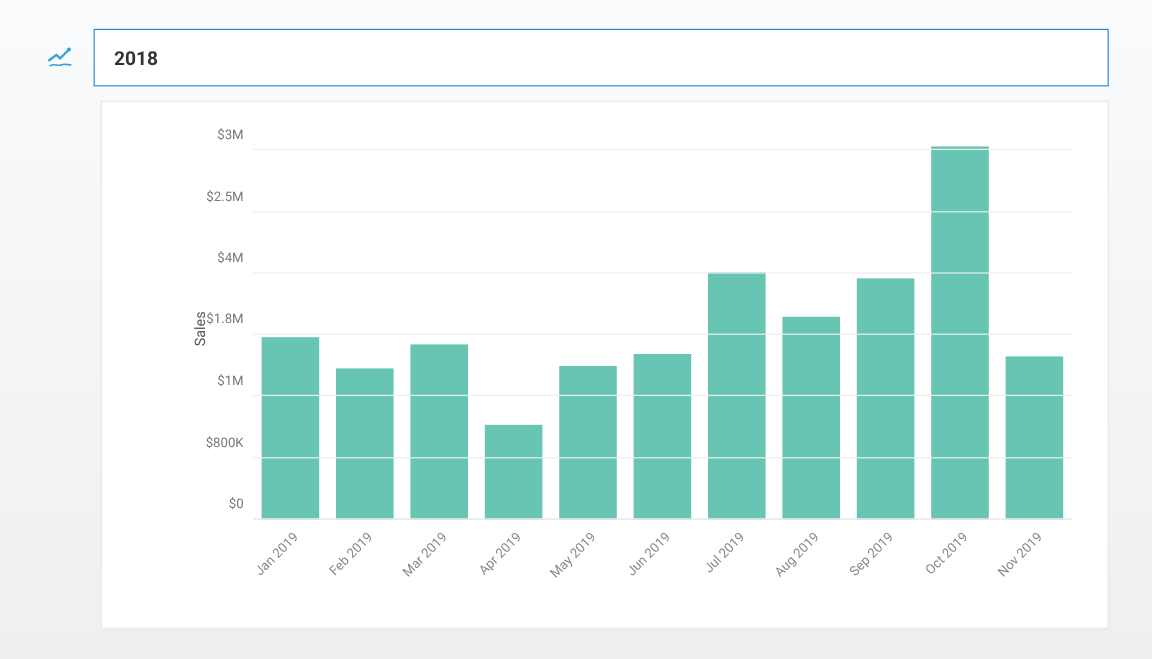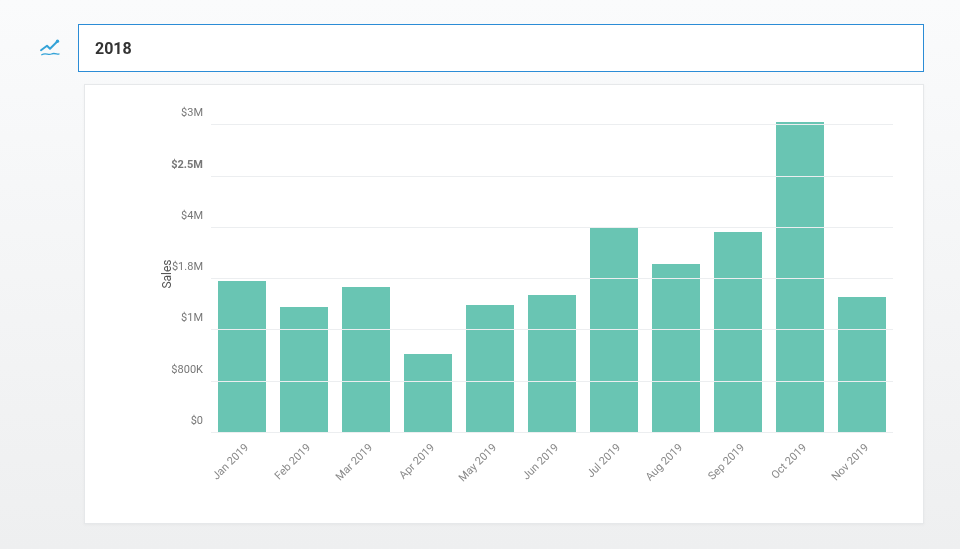--- a/index.html
+++ b/index.html
@@ -192,21 +192,21 @@
           <div class="ytick" style="bottom: 0%;">$0</div>
           <div class="grid-line" style="bottom: 16.129%;"></div>
           <div class="ytick" style="bottom: 16.129%;">$800K</div>
           <div class="grid-line" style="bottom: 32.2581%;"></div>
           <div class="ytick" style="bottom: 32.2581%; margin-top: 13px;">$1M</div>
           <div class="grid-line" style="bottom: 48.3871%;"></div>
           <div class="ytick" style="bottom: 48.3871%;">$1.8M</div>
           <div class="grid-line" style="bottom: 64.5161%;"></div>
           <div class="ytick" style="bottom: 64.5161%;">$4M</div>
           <div class="grid-line" style="bottom: 80.6452%;"></div>
-          <div class="ytick" style="bottom: 80.6452%; font-weight: bold;">$2.5M</div>
+          <div class="ytick" style="bottom: 80.6452%;">$2.5M</div>
           <div class="grid-line" style="bottom: 96.7742%;"></div>
           <div class="ytick" style="bottom: 96.7742%;">$3M</div>
         </div>
 
       <div class="xlabels" id="xlabels">
           <div class="xlabel-slot">
             <div class="xlabel">Jan 2019</div>
           </div>
           <div class="xlabel-slot">
             <div class="xlabel">Feb 2019</div>

